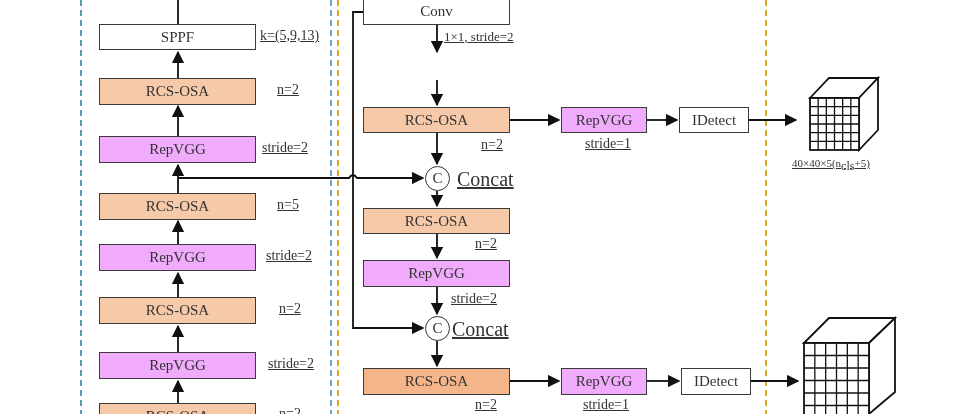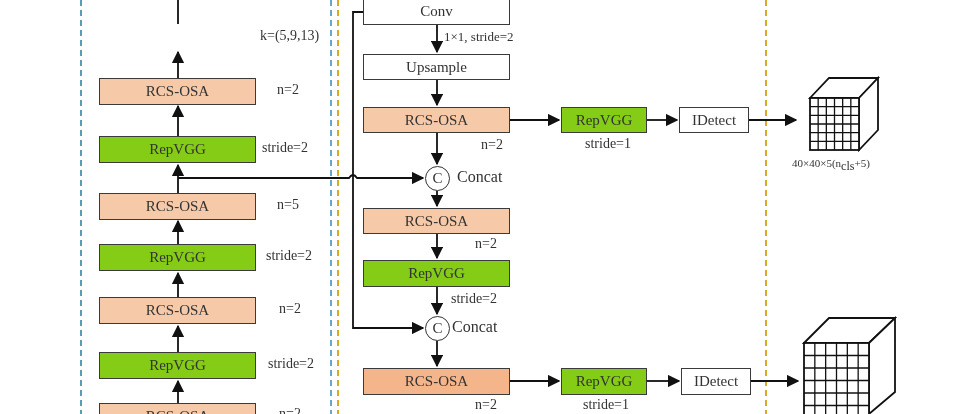--- a/index.html
+++ b/index.html
@@ -5,23 +5,23 @@
   html, body { margin: 0; padding: 0; background: #ffffff; }
   body { width: 971px; height: 414px; overflow: hidden; position: relative;
          font-family: "Liberation Serif", "DejaVu Serif", serif; color: #333; }
   #canvas { position: absolute; left: 0; top: 0; width: 971px; height: 414px; }
   .box { position: absolute; box-sizing: border-box; border: 1.6px solid #3a3a3a;
          display: flex; align-items: center; justify-content: center;
          font-size: 15px; color: #333; }
   .white { background: #ffffff; }
   .orange { background: #f6c9a9; }
   .orange-dark { background: #f4b58a; }
-  .blue { background: #84cc16; }
-  .lbl { position: absolute; font-size: 14px; color: #333; white-space: nowrap; }
-  .concat-lbl { font-size: 16px; }
+  .blue { background: #f0abfc; }
+  .lbl { position: absolute; font-size: 14px; color: #333; white-space: nowrap; text-decoration: underline; }
+  .concat-lbl { font-size: 20px; }
   .circle { position: absolute; box-sizing: border-box; width: 25px; height: 25px;
             border: 1.6px solid #333; border-radius: 50%; background: #fff;
             display: flex; align-items: center; justify-content: center; font-size: 15px; }
   .shape-lbl { font-size: 11px; }
   svg { position: absolute; left: 0; top: 0; }
 </style>
 </head>
 <body>
 
 <div id="canvas">
@@ -97,20 +97,23 @@
         <line x1="804" y1="368" x2="869" y2="368"></line>
         <line x1="836.5" y1="343" x2="836.5" y2="418"></line>
         <line x1="804" y1="380.5" x2="869" y2="380.5"></line>
         <line x1="847.3333333333334" y1="343" x2="847.3333333333334" y2="418"></line>
         <line x1="804" y1="393" x2="869" y2="393"></line>
         <line x1="858.1666666666666" y1="343" x2="858.1666666666666" y2="418"></line>
         <line x1="804" y1="405.5" x2="869" y2="405.5"></line>
       </g>
   </svg>
 
+  <div class="box white" style="left:99px;top:24px;width:157px;height:26px;">
+      <span>SPPF</span>
+    </div>
   <div class="lbl" style="left:260px;top:28px;">k=(5,9,13)</div>
 
   <div class="box orange" style="left:99px;top:78px;width:157px;height:27px;">
       <span>RCS-OSA</span>
     </div>
   <div class="lbl" style="left:277px;top:82px;">n=2</div>
 
   <div class="box blue" style="left:99px;top:136px;width:157px;height:27px;">
       <span>RepVGG</span>
     </div>
@@ -139,23 +142,20 @@
   <div class="box orange" style="left:99px;top:403px;width:157px;height:27px;align-items:flex-start;padding-top:4px;">
       <span>RCS-OSA</span>
     </div>
   <div class="lbl" style="left:279px;top:406px;">n=2</div>
 
   <div class="box white" style="left:363px;top:-2px;width:147px;height:27px;">
       <span>Conv</span>
     </div>
   <div class="lbl" style="left:444px;top:29px;font-size:13px;">1×1, stride=2</div>
 
-  <div class="box white" style="left:363px;top:54px;width:147px;height:26px;">
-      <span>Upsample</span>
-    </div>
 
   <div class="box orange" style="left:363px;top:107px;width:147px;height:26px;">
       <span>RCS-OSA</span>
     </div>
   <div class="lbl" style="left:481px;top:137px;">n=2</div>
 
   <div class="circle" style="left:425px;top:166px;">
       <span>C</span>
     </div>
   <div class="lbl concat-lbl" style="left:457px;top:168px;">Concat</div>

